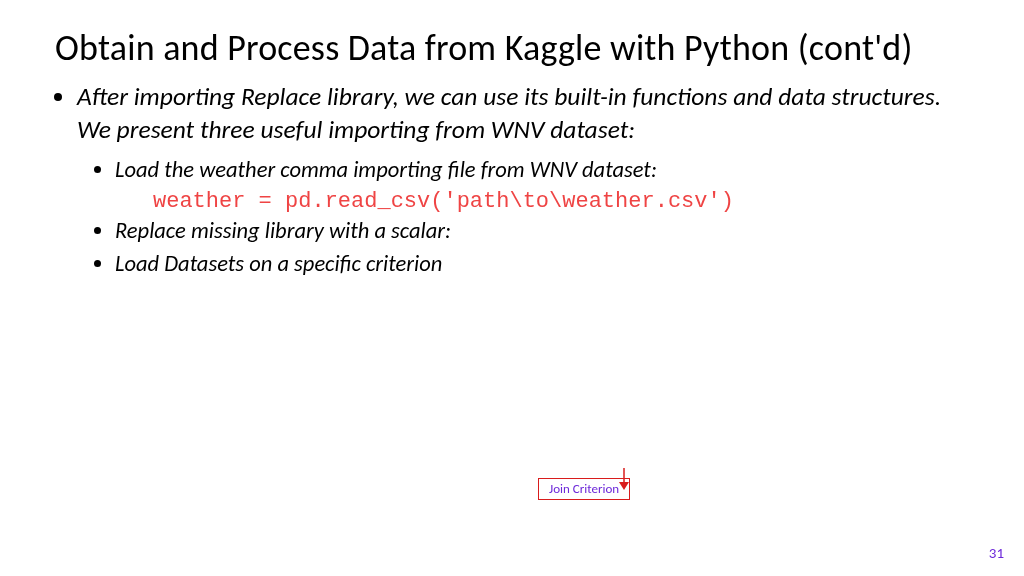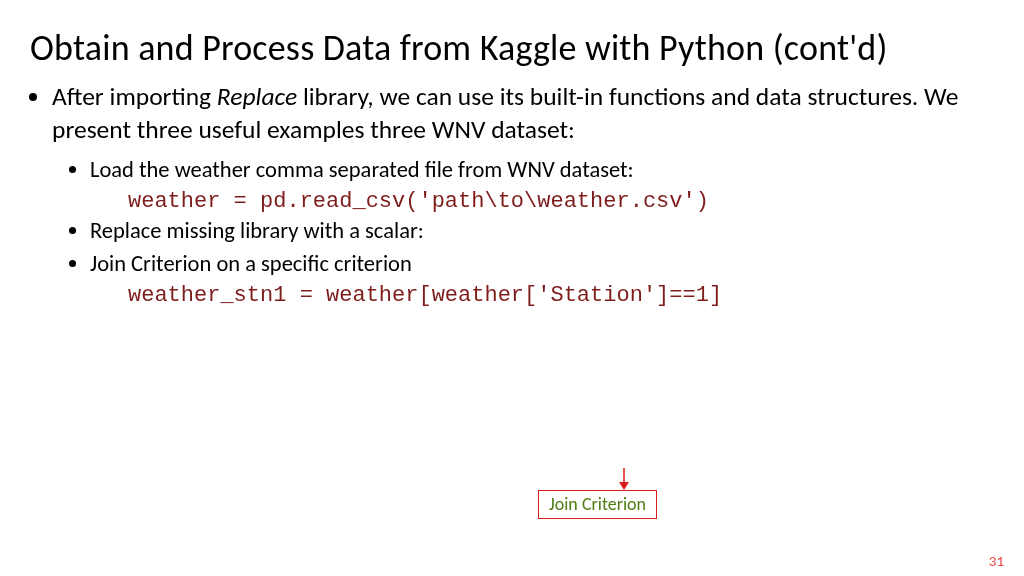--- a/index.html
+++ b/index.html
@@ -11,21 +11,21 @@
     font-family: Calibri, "Segoe UI", Arial, sans-serif;
     color: #000;
     overflow: hidden;
     position: relative;
   }
   .slide {
     position: relative;
     width: 1024px;
     height: 576px;
     box-sizing: border-box;
-    padding: 28px 55px 0 30px;
+    padding: 28px 55px 0 55px;
   }
   .title {
     font-size: 36px;
     line-height: 1.15;
     color: #000;
     margin: 0 0 12px 0;
     font-weight: 400;
     letter-spacing: 0.2px;
   }
   ul.top {
@@ -45,81 +45,80 @@
     list-style-type: disc;
     font-size: 22.5px;
     line-height: 1.35;
   }
   ul.sub > li {
     margin-bottom: 2px;
   }
   .code {
     font-family: "Courier New", Courier, monospace;
     font-size: 22px;
-    color: #7f1d1d;
+    color: #ef4444;
     white-space: pre;
     margin-left: 38px;
     line-height: 1.33;
     display: block;
   }
   .callout-wrap {
     position: absolute;
     left: 538px;
     top: 468px;
   }
   svg.arrow {
     position: absolute;
     top: 0;
     left: 76px;
   }
   .callout-box {
     position: absolute;
-    top: 22px;
+    top: 10px;
     left: 0;
     border: 1.5px solid #d91c1c;
-    color: #4d7c0f;
-    font-size: 18px;
+    color: #6d28d9;
+    font-size: 13px;
     padding: 2px 10px 3px 10px;
     white-space: nowrap;
     font-family: Calibri, "Segoe UI", Arial, sans-serif;
   }
   .page-num {
     position: absolute;
     right: 20px;
-    bottom: 6px;
-    color: #ef4444;
+    bottom: 14px;
+    color: #6d28d9;
     font-size: 15px;
   }
-  .txt { display: inline; }
+  .txt { display: inline; font-style: italic; }
 </style>
 </head>
 <body>
 
 <div class="slide">
 
   <h1 class="title">Obtain and Process Data from Kaggle with Python (cont'd)</h1>
 
   <ul class="top">
     <li>
-      <span class="txt">After importing </span><span class="txt italic">Replace</span><span class="txt"> library, we can use its built-in functions and data structures. We present three useful examples three WNV dataset:</span>
+      <span class="txt">After importing </span><span class="txt italic">Replace</span><span class="txt"> library, we can use its built-in functions and data structures. We present three useful importing from WNV dataset:</span>
 
       <ul class="sub">
         <li>
-          <span class="txt">Load the weather comma separated file from WNV dataset:</span>
+          <span class="txt">Load the weather comma importing file from WNV dataset:</span>
         </li>
         <span class="code">weather = pd.read_csv('path\to\weather.csv')</span>
 
         <li>
           <span class="txt">Replace missing library with a scalar:</span>
         </li>
 
         <li>
-          <span class="txt">Join Criterion on a specific criterion</span>
+          <span class="txt">Load Datasets on a specific criterion</span>
         </li>
-        <span class="code">weather_stn1 = weather[weather['Station']==1]</span>
       </ul>
     </li>
   </ul>
 
   <div class="callout-wrap">
     <svg class="arrow" width="20" height="24">
       <line x1="10" y1="0" x2="10" y2="16" stroke="#d91c1c" stroke-width="1.5"></line>
       <polygon points="10,22 5,14 15,14" fill="#d91c1c"></polygon>
     </svg>
     <div class="callout-box">Join Criterion</div>

